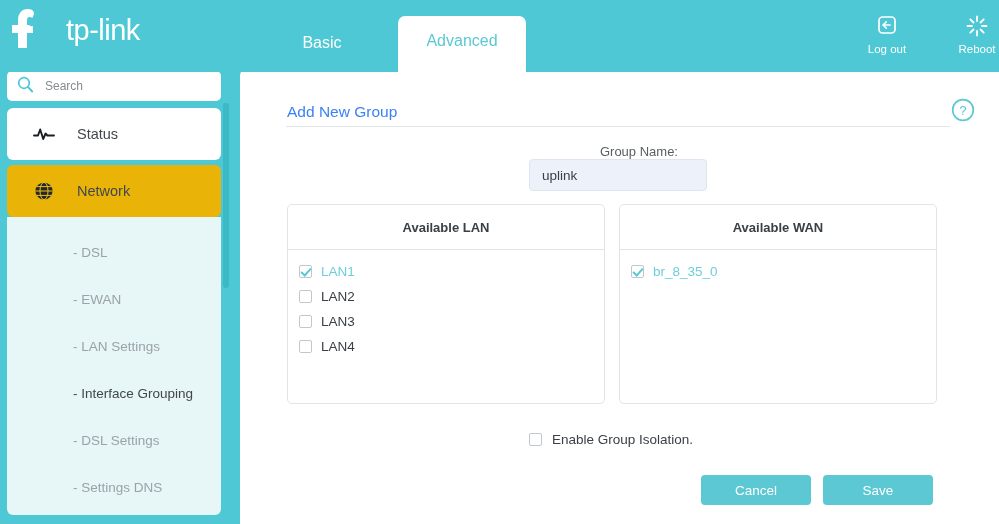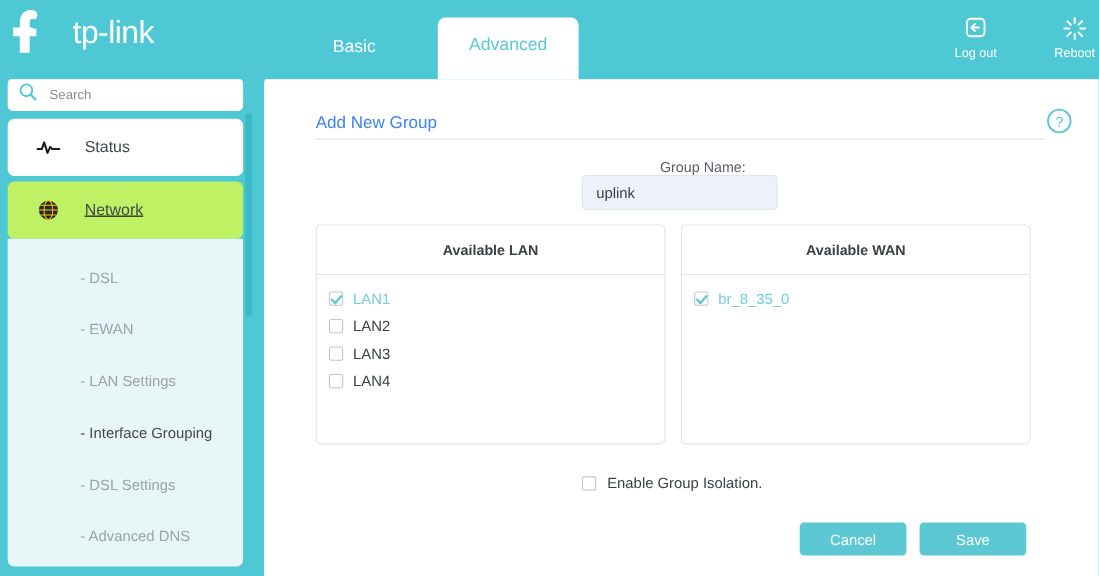--- a/index.html
+++ b/index.html
@@ -142,21 +142,21 @@
     height: 52px;
     display: flex;
     align-items: center;
     border-radius: 6px;
     padding-left: 24px;
     box-sizing: border-box;
     cursor: pointer;
     margin-bottom: 5px;
   }
   .navitem.white { background: #ffffff; }
-  .navitem.active { background: #bef264; text-decoration: underline; }
+  .navitem.active { background: #eab308; }
   .navitem .nav-ico {
     width: 26px;
     display: flex;
     justify-content: center;
     flex: none;
   }
   .navitem .nav-label {
     margin-left: 20px;
     font-size: 14.5px;
     color: #41474d;
@@ -330,21 +330,21 @@
   }
 
   .actions {
     position: absolute;
     right: 66px;
     top: 407px;
     display: flex;
     gap: 12px;
   }
   .btn {
-    width: 97px;
+    width: 110px;
     height: 30px;
     border: none;
     border-radius: 4px;
     background: #5bc8d4;
     color: #ffffff;
     font-family: "Liberation Sans", sans-serif;
     font-size: 13.5px;
     cursor: pointer;
   }
 </style>
@@ -437,21 +437,21 @@
         </span>
         <span class="nav-label">Network</span>
       </div>
 
       <div class="subwrap">
         <div class="subitem">- DSL</div>
         <div class="subitem">- EWAN</div>
         <div class="subitem">- LAN Settings</div>
         <div class="subitem sel">- Interface Grouping</div>
         <div class="subitem">- DSL Settings</div>
-        <div class="subitem">- Advanced DNS</div>
+        <div class="subitem">- Settings DNS</div>
       </div>
     </div>
 
     <div class="sb-track"></div>
   </div>
 
   <div class="content">
 
     <div class="panel-title">Add New Group</div>
     <div class="title-rule"></div>

